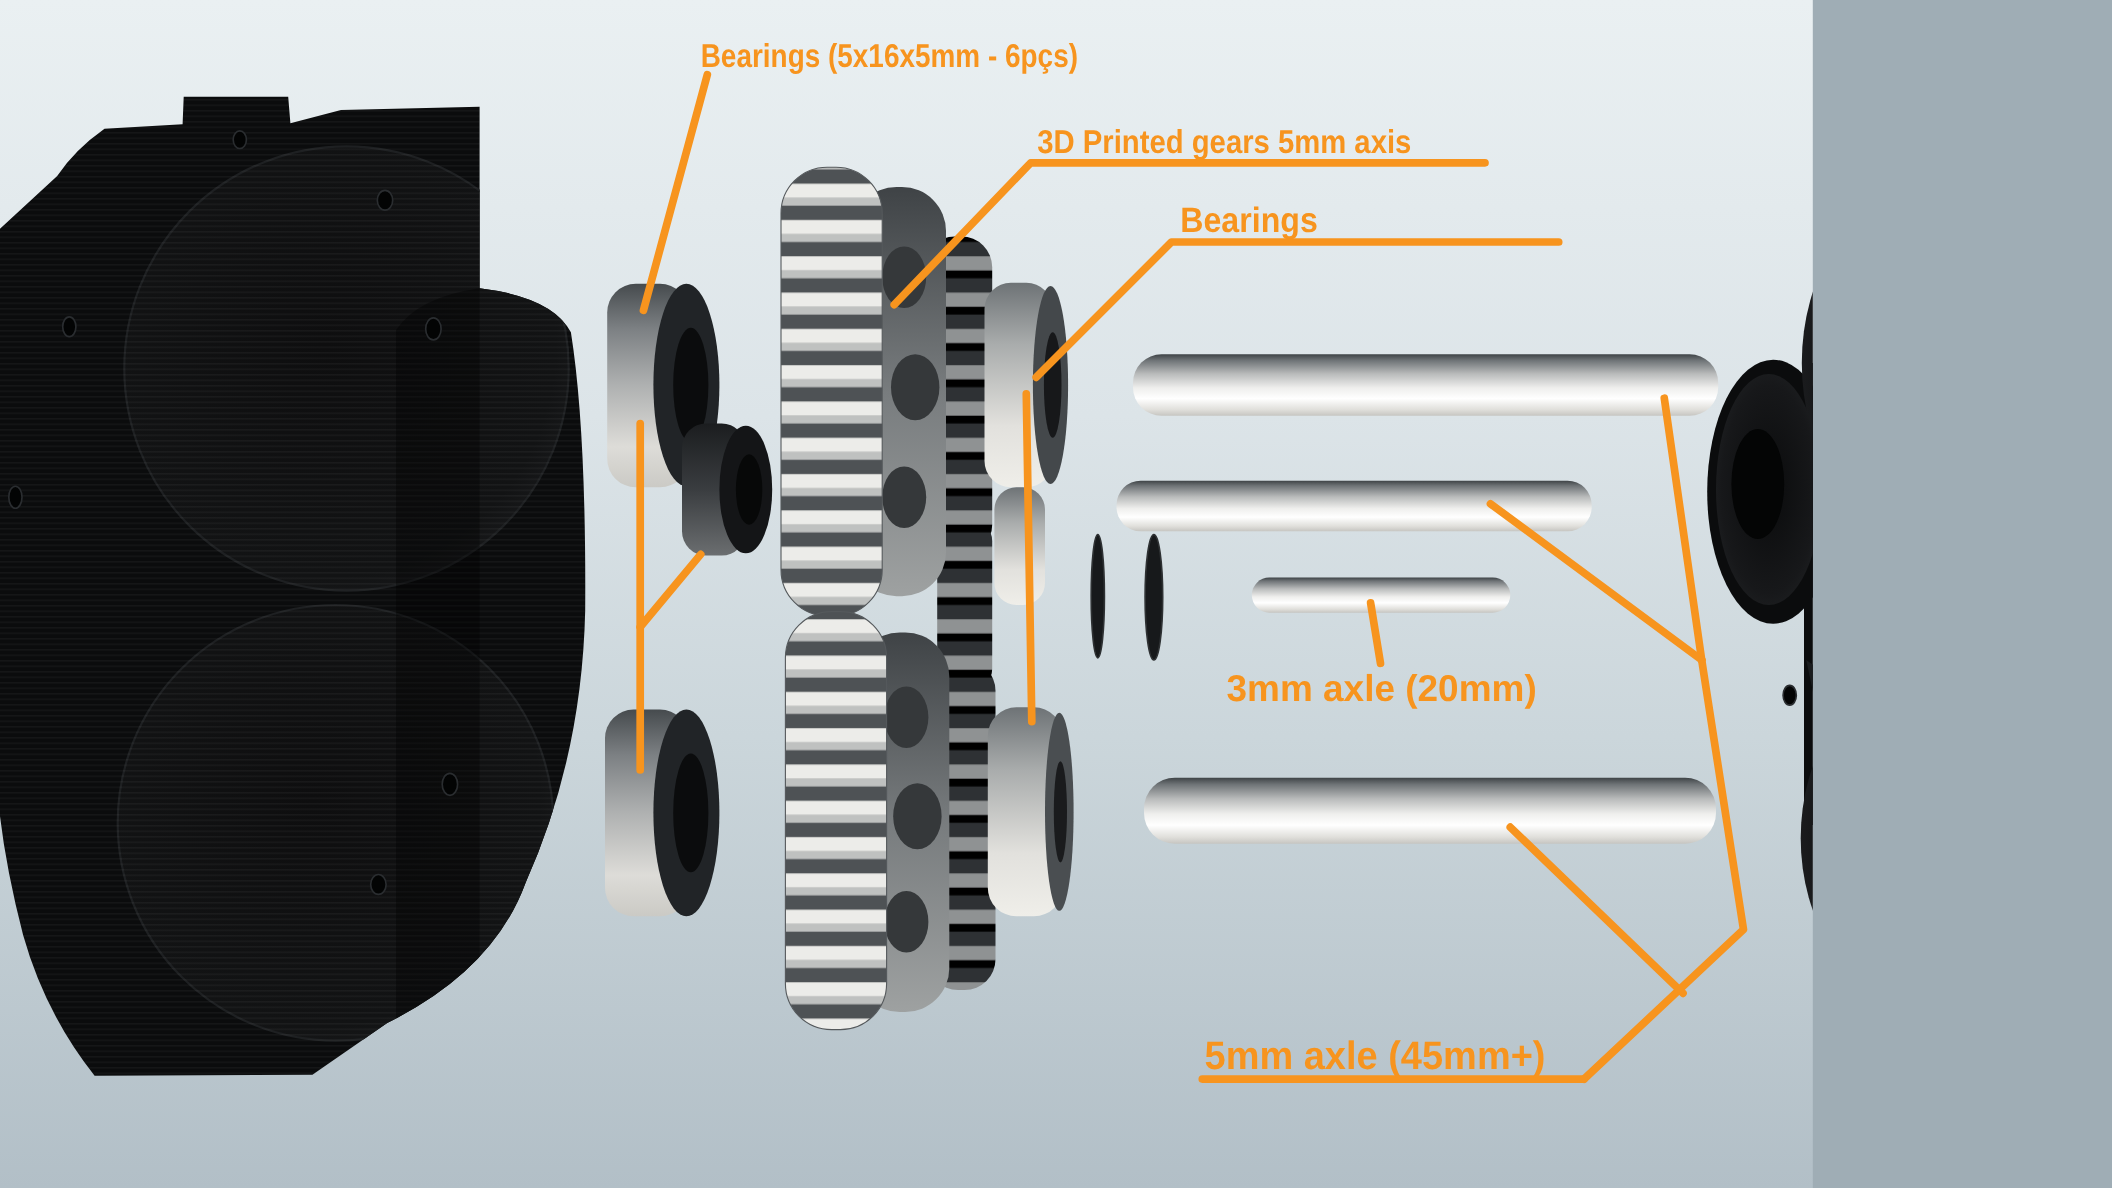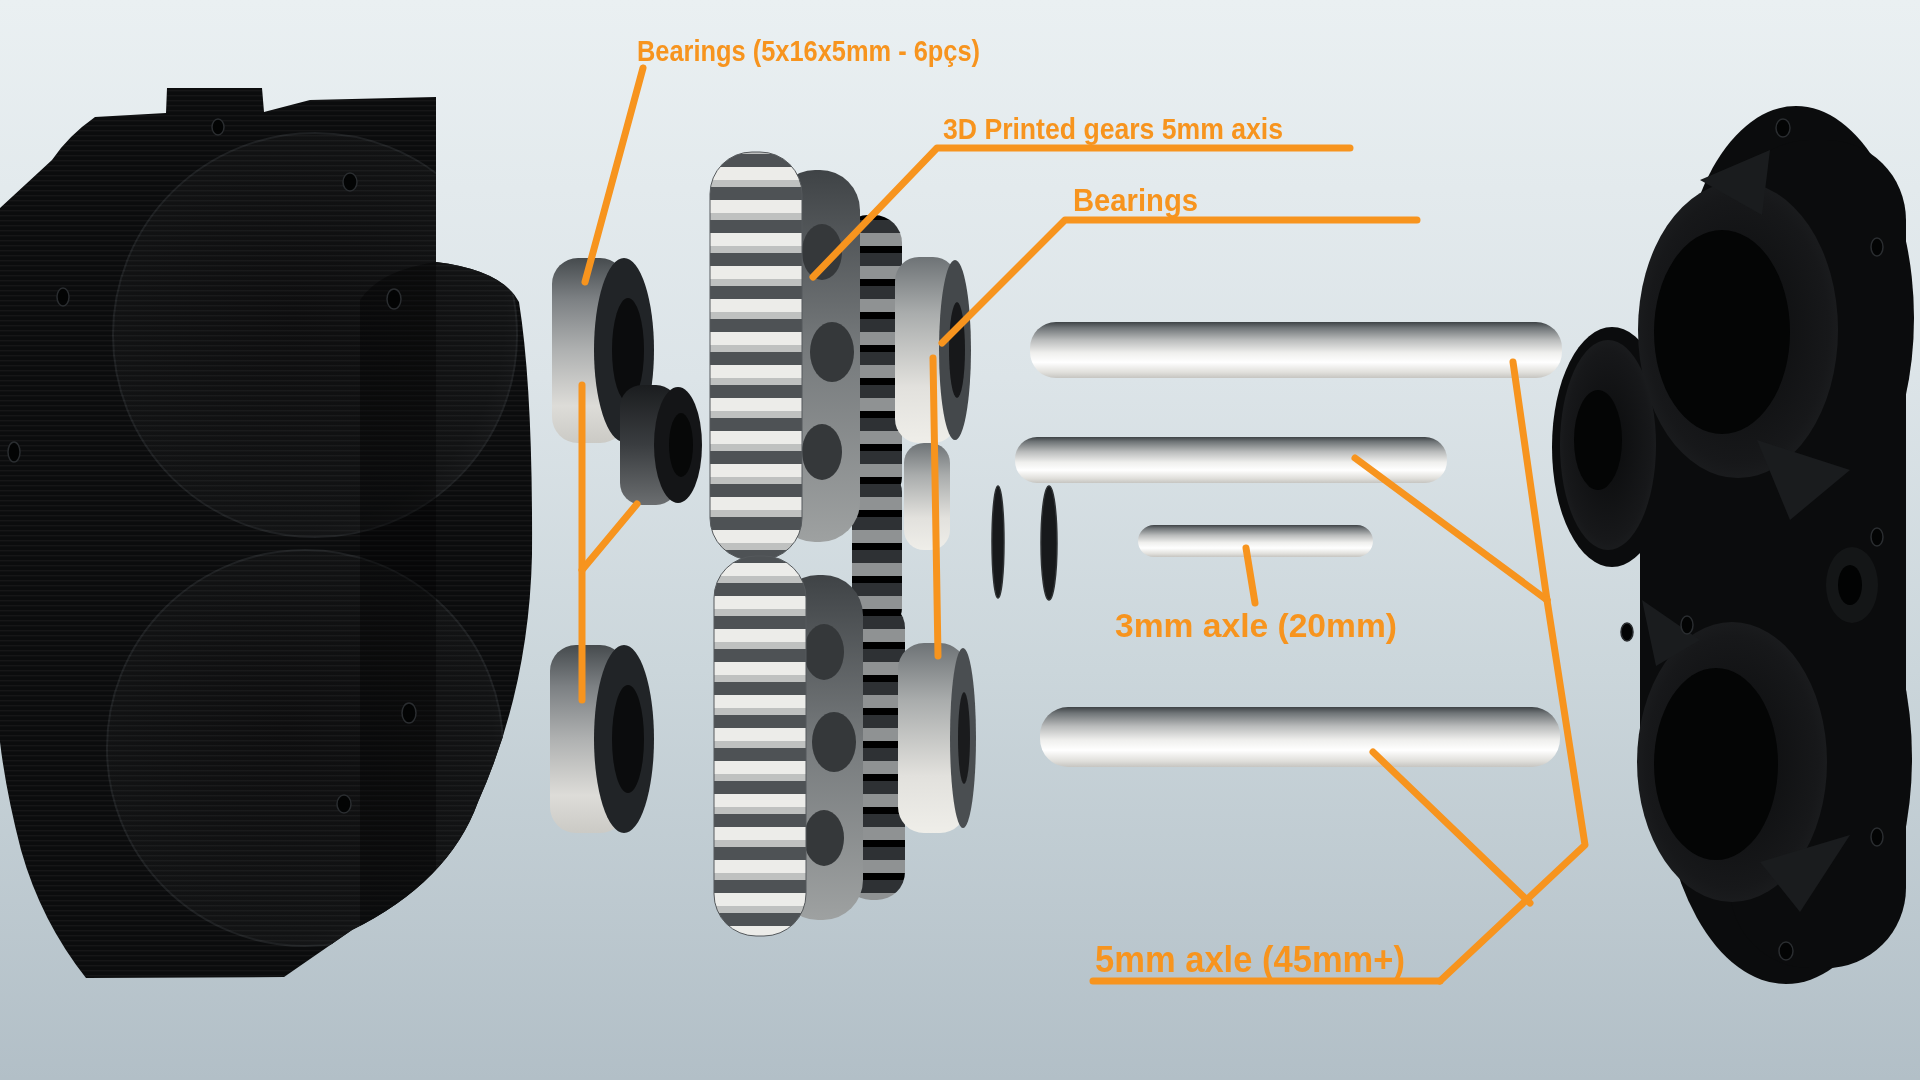--- a/index.html
+++ b/index.html
@@ -1,16 +1,16 @@
 <!DOCTYPE html>
 <html><head>
 <meta charset="utf-8">
 <style>
   html,body{margin:0;padding:0;background:#9fadb5;}
-  .stage{width:1920px;height:1080px;position:relative;overflow:hidden;}
+  .stage{width:1648px;height:1080px;position:relative;overflow:hidden;}
   svg{display:block;}
   .ann{fill:#F7941E;font-family:"Liberation Sans",sans-serif;font-weight:700;}
   .ann.s30{font-size:30px}.ann.s32{font-size:32px}.ann.s34{font-size:34px}.ann.s36{font-size:36px}
   .ld{stroke:#F7941E;stroke-width:7;fill:none;stroke-linecap:round;stroke-linejoin:round;}
 </style>
 </head>
 <body>
 
 <div class="stage">
 <svg width="1920" height="1080" viewBox="0 0 1920 1080">

